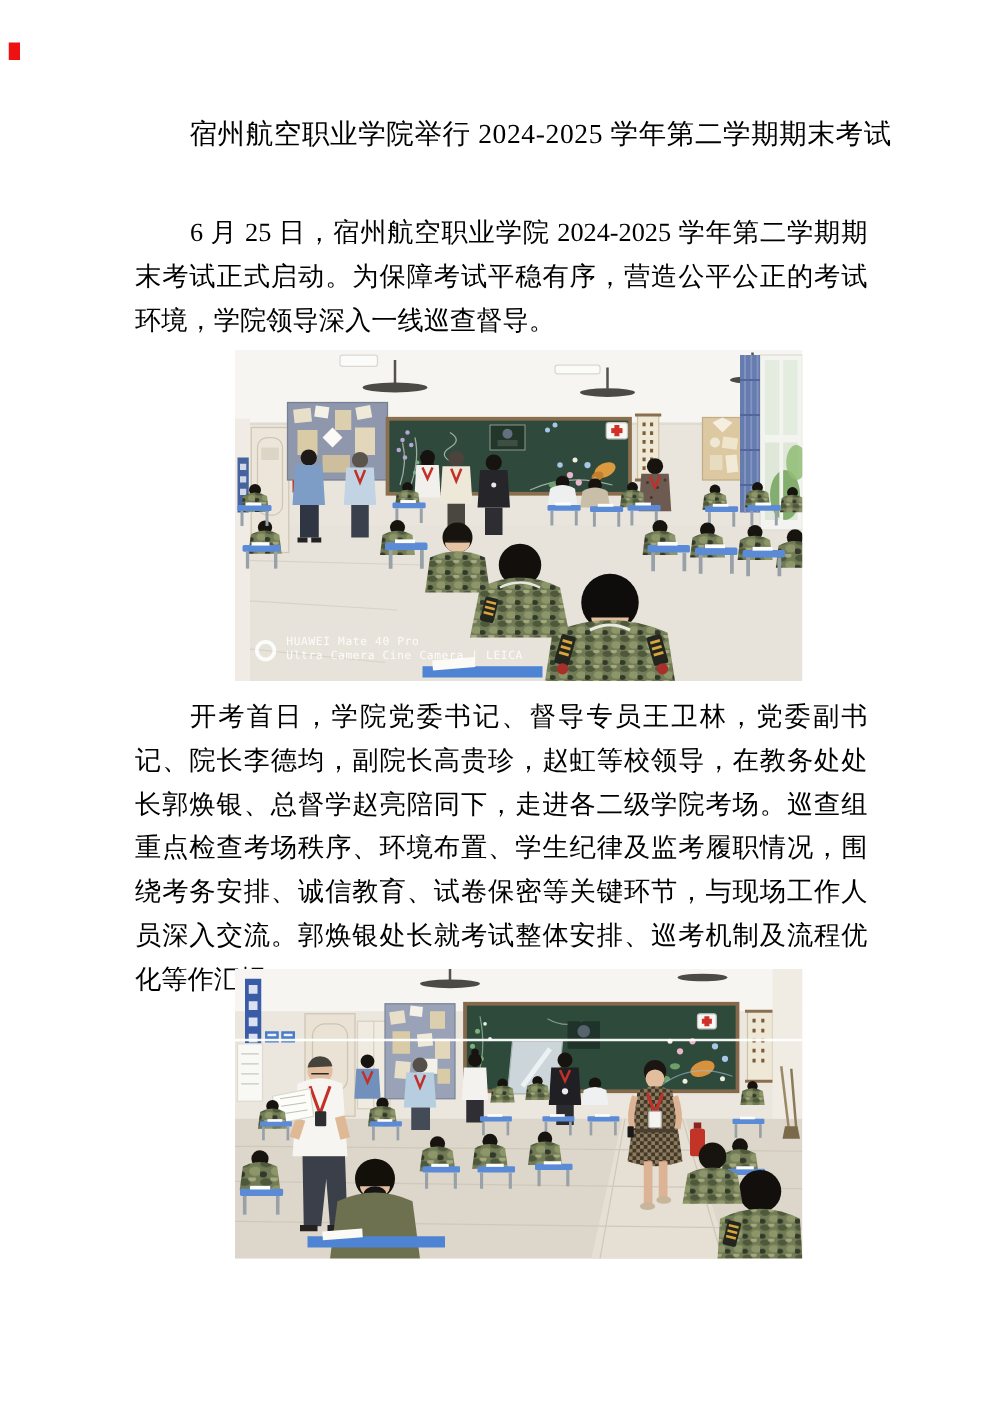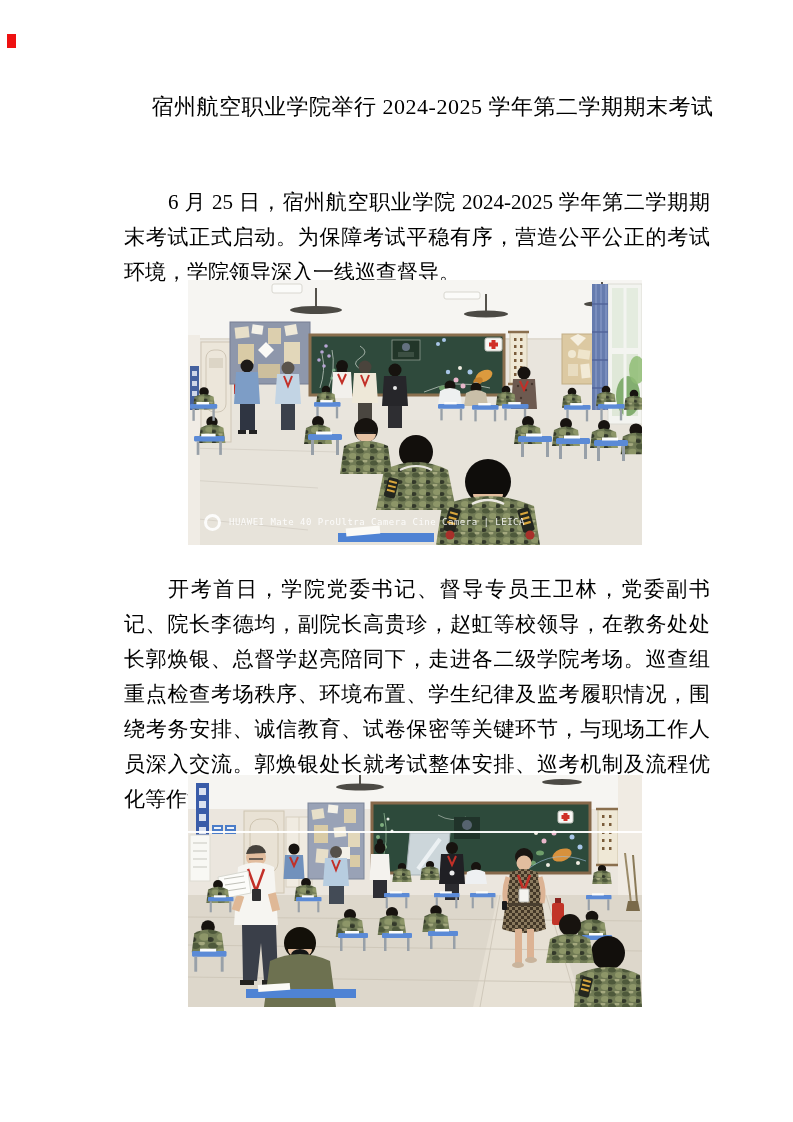--- a/index.html
+++ b/index.html
@@ -1,33 +1,33 @@
 <!DOCTYPE html>
 <html><head>
 <meta charset="utf-8">
 <style>
   html,body{margin:0;padding:0;background:#fff;}
   .page{position:relative;width:793px;height:1122px;background:#ffffff;overflow:hidden;
         font-family:"Liberation Serif","DejaVu Serif",serif;color:#000;}
   .red-mark{position:absolute;left:7px;top:34px;width:9px;height:14px;background:#ee1111;}
   .title{position:absolute;top:92px;left:0;width:100%;text-align:center;margin:0;
          font-size:22px;font-weight:normal;letter-spacing:.5px;padding-left:36px;}
-  .body-para{position:absolute;left:108px;width:586px;margin:16px;font-size:21px;line-height:35px;
+  .body-para{position:absolute;left:108px;width:586px;margin:0;font-size:21px;line-height:35px;
          text-align:justify;text-indent:44px;}
   .para1{top:169px;}
   .para2{top:556px;}
   .photo{position:absolute;left:188px;width:454px;margin:0;overflow:hidden;}
   .photo1{top:280px;height:265px;}
   .photo2{top:775px;height:232px;}
   .photo svg{display:block;}
   .watermark{position:absolute;left:16px;bottom:14px;display:flex;align-items:center;gap:8px;
          color:rgba(255,255,255,.88);font-family:"DejaVu Sans Mono","Liberation Mono",monospace;
          font-size:9px;line-height:11px;letter-spacing:.5px;}
   .wm-ring{width:11px;height:11px;border:3px solid rgba(255,255,255,.88);border-radius:50%;flex:0 0 auto;}
-  .wm-text{display:flex;flex-direction:row;}
+  .wm-text{display:flex;flex-direction:column;}
   .white-line-artifact{position:absolute;left:0;top:56px;width:100%;height:2px;background:rgba(255,255,255,.95);}
 </style>
 </head>
 <body>
 
 <div class="page">
 
   <div class="red-mark"></div>
 
   <h1 class="title">宿州航空职业学院举行 2024-2025 学年第二学期期末考试</h1>

